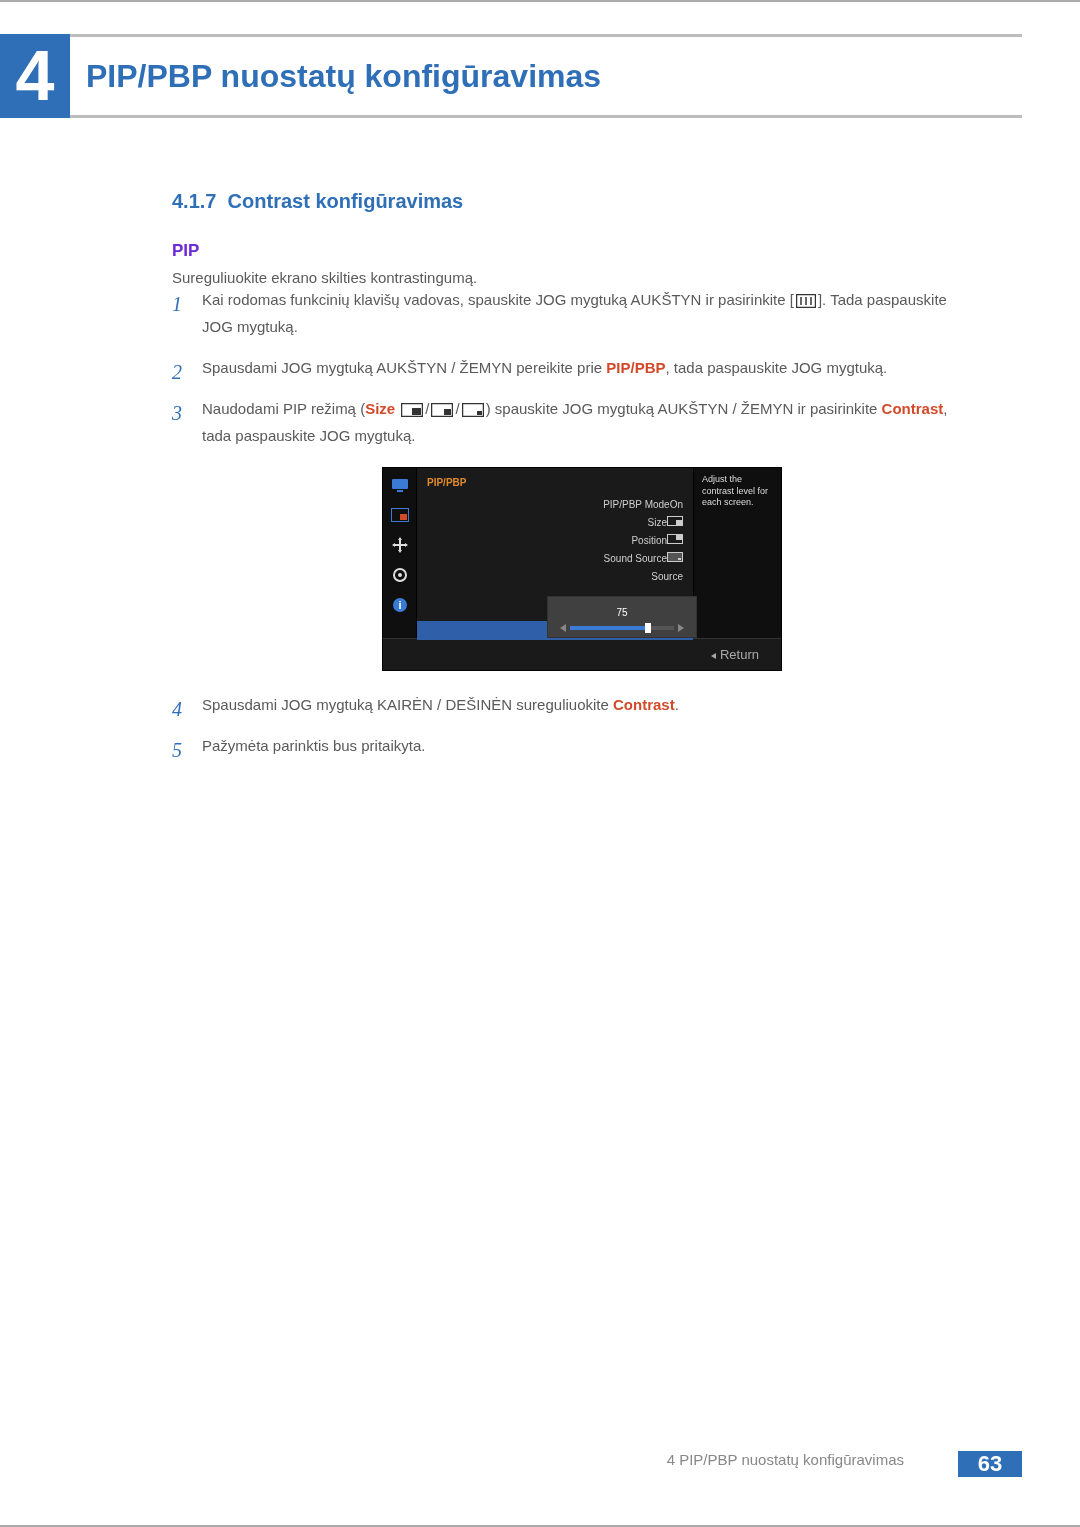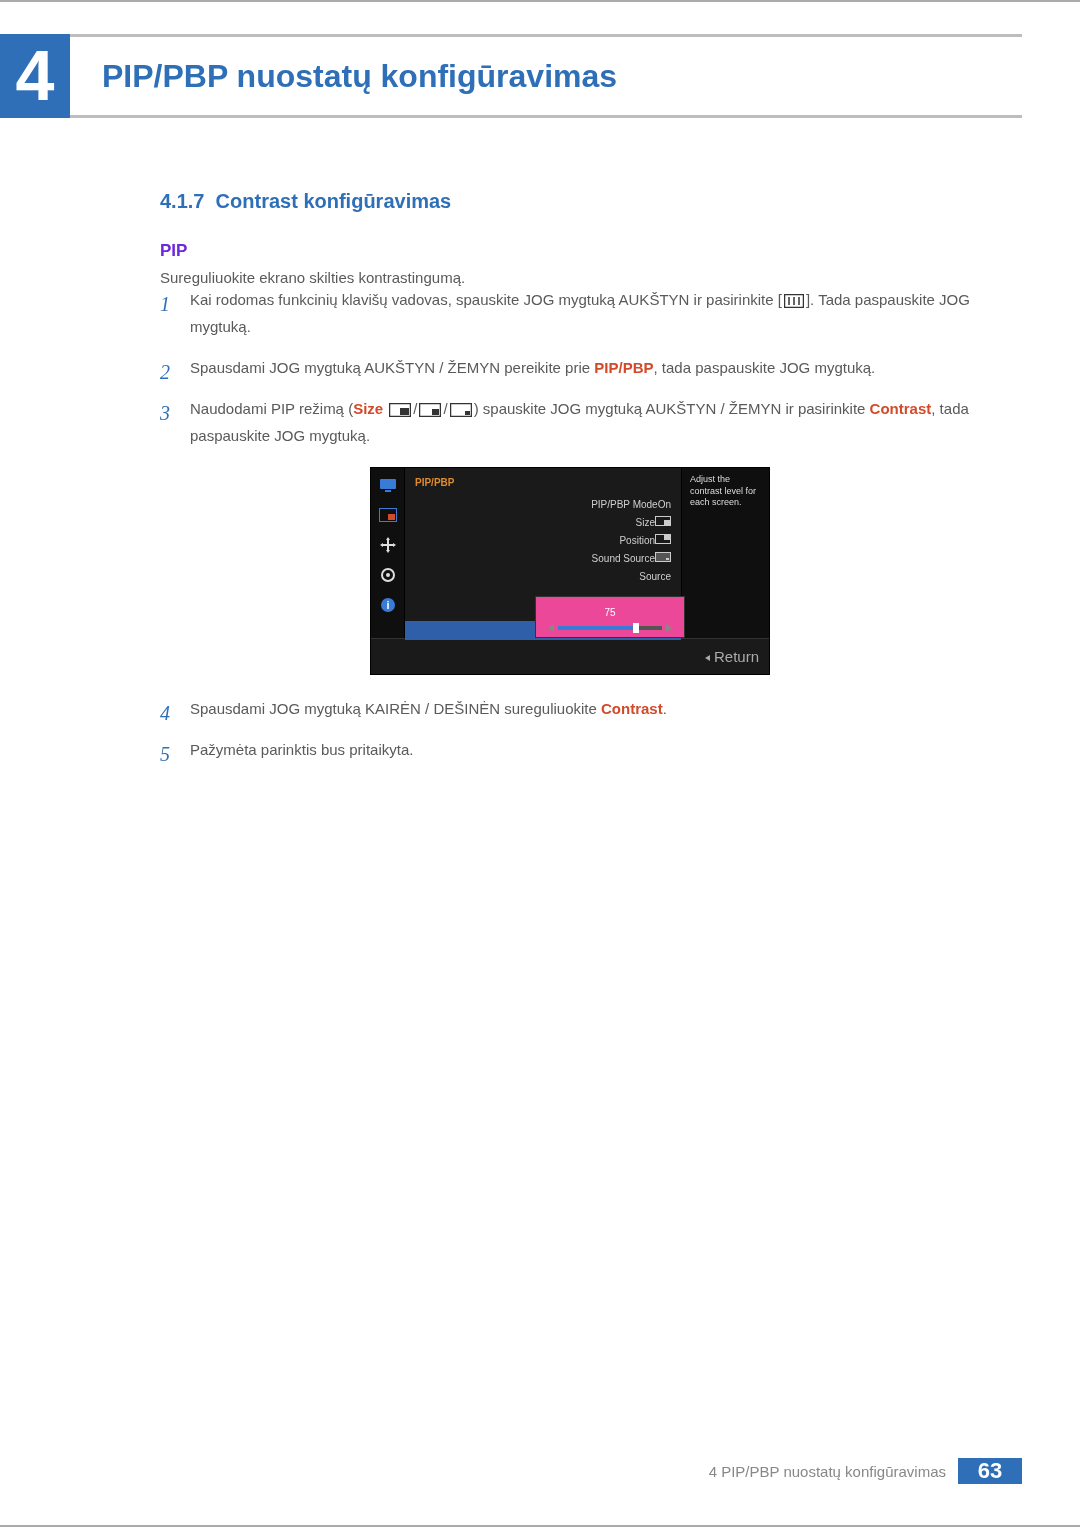--- a/index.html
+++ b/index.html
@@ -40,29 +40,29 @@
     font-size: 70px;
     font-weight: bold;
     font-family: "Arial Narrow", Arial, sans-serif;
   }
   .chapter-title {
     flex: 1;
     border-top: 3px solid #bdbdbd;
     border-bottom: 3px solid #bdbdbd;
     display: flex;
     align-items: center;
-    padding-left: 32px;
+    padding-left: 16px;
     color: #2e6fb7;
     font-size: 32px;
     font-weight: bold;
   }
   .content {
     position: absolute;
     top: 190px;
-    left: 160px;
+    left: 172px;
     right: 100px;
   }
   .section-heading {
     color: #2e6fb7;
     font-size: 20px;
     font-weight: bold;
     margin-bottom: 28px;
   }
   .sub-heading {
     color: #6d28d9;
@@ -196,42 +196,43 @@
     transform:translateY(-50%);
     width:0;height:0;
     border-top:4px solid transparent;
     border-bottom:4px solid transparent;
   }
   .osd-slider .arrow.l { left:-10px; border-right:6px solid #888;}
   .osd-slider .arrow.r { right:-10px; border-left:6px solid #888;}
   .osd-footer {
     border-top: 1px solid #333;
     text-align: right;
-    padding: 4px 10px;
-    font-size: 15px;
+    padding: 4px 22px;
+    font-size: 13px;
     color: #aaa;
   }
   .osd-footer .tri {
     display:inline-block;
     width:0;height:0;
     border-top:3px solid transparent;
     border-bottom:3px solid transparent;
     border-right:5px solid #aaa;
     vertical-align:middle;
     margin-right:4px;
   }
 
   
   .page-footer {
     position: absolute;
     bottom: 36px;
     right: 58px;
     display: flex;
-    align-items: center;
+    align-items: flex-start;
     height: 40px;
+    gap: 42px;
   }
   .footer-text {
     color: #888;
     font-size: 15px;
     display:flex;
     align-items:center;
     padding-right: 12px;
   }
   .footer-page {
     background: #2e6fb7;
@@ -364,21 +365,21 @@
               <div class="osd-row">
                 <span>Source</span>
               </div>
               <div style="position:relative;margin-top:16px;">
                 <div class="osd-row">
                   <span>Picture Size</span>
                 </div>
                 <div class="osd-row sel">
                   <span>Contrast</span>
                 </div>
-                <div style="position:absolute; right:-4px; top:-6px; width:150px; background:#ec4899; border:1px solid #333; padding:2px 8px;">
+                <div style="position:absolute; right:-4px; top:-6px; width:150px; background:#404040; border:1px solid #333; padding:2px 8px;">
                   <div class="osd-slider-row">
                     <div class="osd-slider-val">75</div>
                     <div class="osd-slider">
                       <span class="arrow l"></span>
                       <div class="fill"></div>
                       <div class="thumb"></div>
                       <span class="arrow r"></span>
                     </div>
                   </div>
                 </div>

